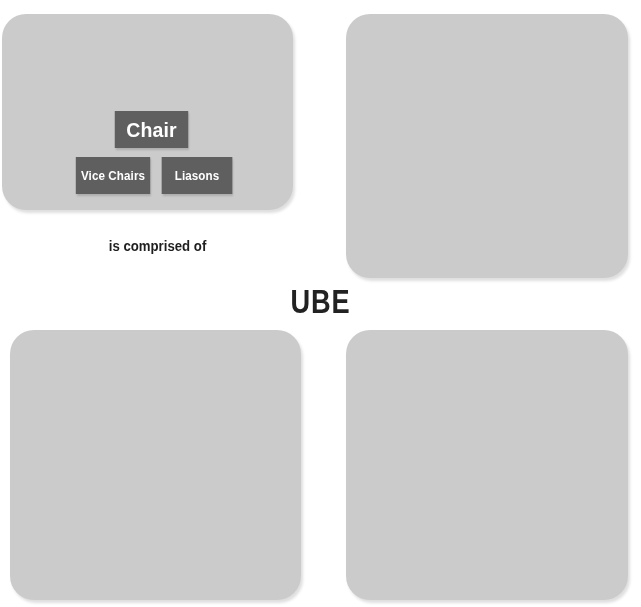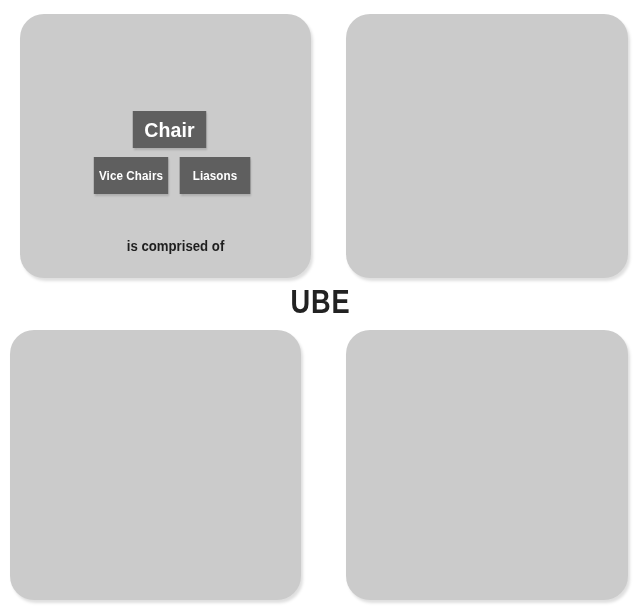--- a/index.html
+++ b/index.html
@@ -20,21 +20,21 @@
   }
 
   
   .panel {
     position: absolute;
     background: #cbcbcb;
     border-radius: 24px;
     box-shadow: 2px 3px 3px rgba(0,0,0,0.13);
     box-sizing: border-box;
   }
-  .panel.tl { left: 20px;  top: 14px;  width: 291px; height: 264px; }
+  .panel.tl { left: 2px;  top: 14px;  width: 291px; height: 196px; }
   .panel.tr { left: 346px; top: 14px;  width: 282px; height: 264px; }
   .panel.bl { left: 10px;  top: 330px; width: 291px; height: 270px; }
   .panel.br { left: 346px; top: 330px; width: 282px; height: 270px; }
 
   
   #hub-label {
     position: absolute;
     left: 0;
     top: 279px;
     width: 641px;

